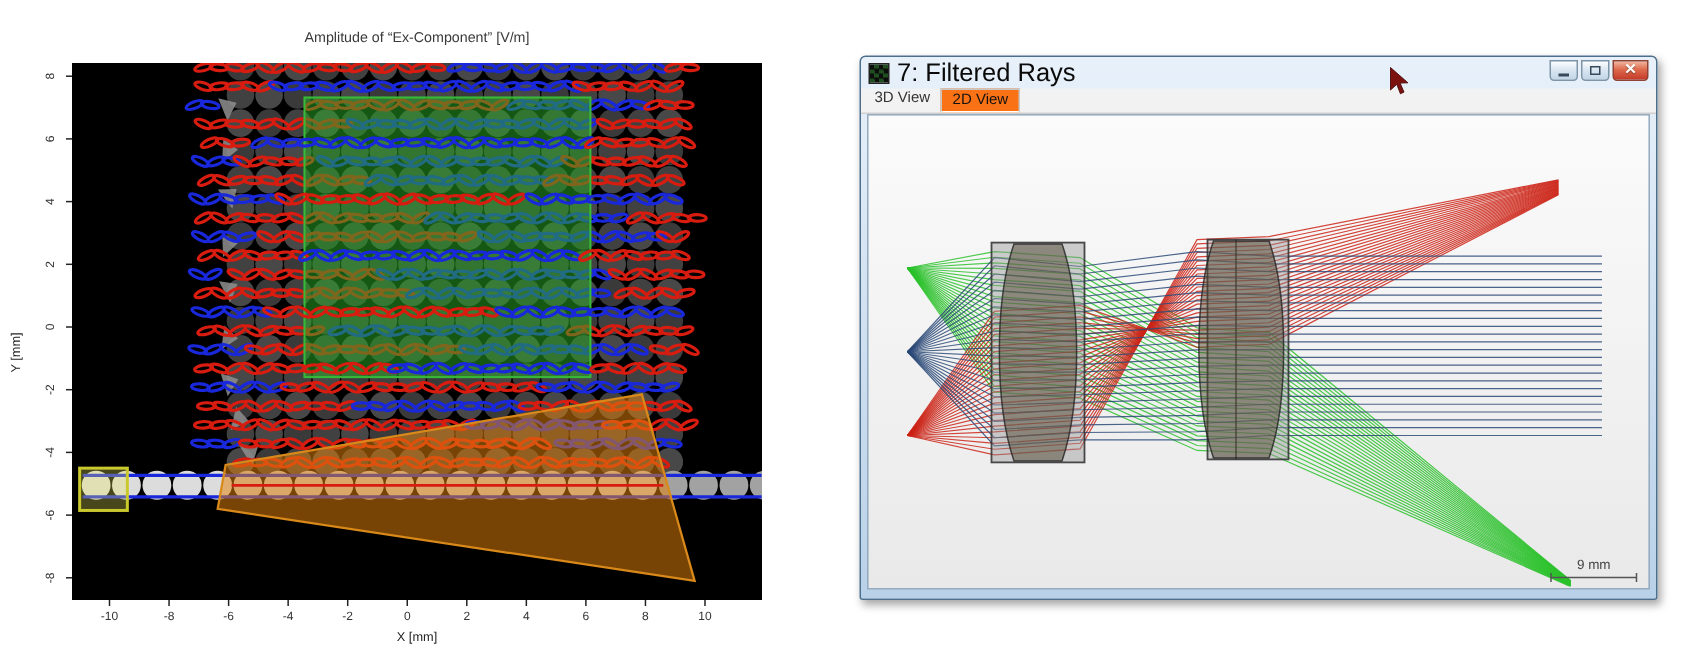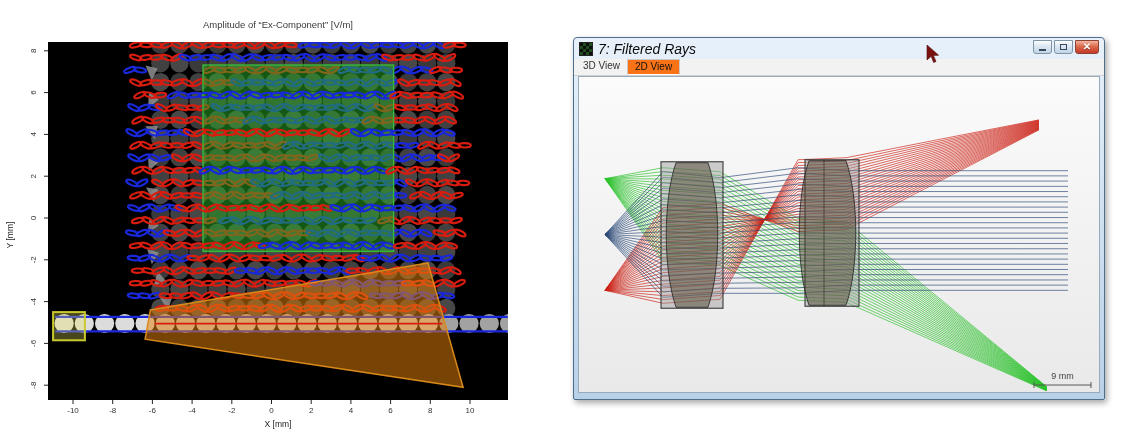--- a/index.html
+++ b/index.html
@@ -13,21 +13,21 @@
   .tick{font-family:"Liberation Sans",sans-serif;font-size:8px;fill:#333;}
   .scale-label{font-family:"Liberation Sans",sans-serif;font-size:9px;fill:#444;}
   
   .window{position:absolute;left:573px;top:37px;width:530px;height:361px;
     border:1px solid #4d6f8e;border-radius:4px 4px 2px 2px;
     background:linear-gradient(180deg,#e8f1fa,#d2e2f2 45%,#b9d1e8);
     box-shadow:2px 3px 6px rgba(0,0,0,0.35);}
   .titlebar{height:21px;display:flex;align-items:center;padding:0 5px;}
   .win-icon{width:12px;height:12px;flex:0 0 12px;border:1px solid #222;
     background:repeating-conic-gradient(#1e4d1e 0 25%, #0d0d0d 0 50%) 0 0/6px 6px;}
-  .title-text{font-size:14px;color:#0a0a0a;margin-left:5px;white-space:nowrap;font-style:italic;}
+  .title-text{font-size:17px;color:#0a0a0a;margin-left:5px;white-space:nowrap;}
   .win-buttons{margin-left:auto;display:flex;gap:2px;align-items:flex-start;margin-top:-3px;}
   .wbtn{width:19px;height:14px;border:1px solid #7e95a8;border-radius:0 0 3px 3px;
     background:linear-gradient(#fdfdfd,#dbe7f2 45%,#c2d5e6);
     display:flex;align-items:center;justify-content:center;box-sizing:border-box;}
   .wbtn.close{width:24px;background:linear-gradient(#f2b5a0,#dd6a4c 45%,#c53a28);border-color:#8e4234;}
   .gl-min{width:7px;height:2px;background:#39495c;margin-top:5px;}
   .gl-max{width:7px;height:6px;border:1.5px solid #39495c;box-sizing:border-box;background:transparent;}
   .gl-close{color:#fff;font-size:10px;font-weight:bold;line-height:10px;text-shadow:0 1px 1px rgba(0,0,0,.4);}
   .tabstrip{height:16px;background:#f2f2f2;border-bottom:1px solid #cfcfcf;display:flex;
     padding-left:2px;}

